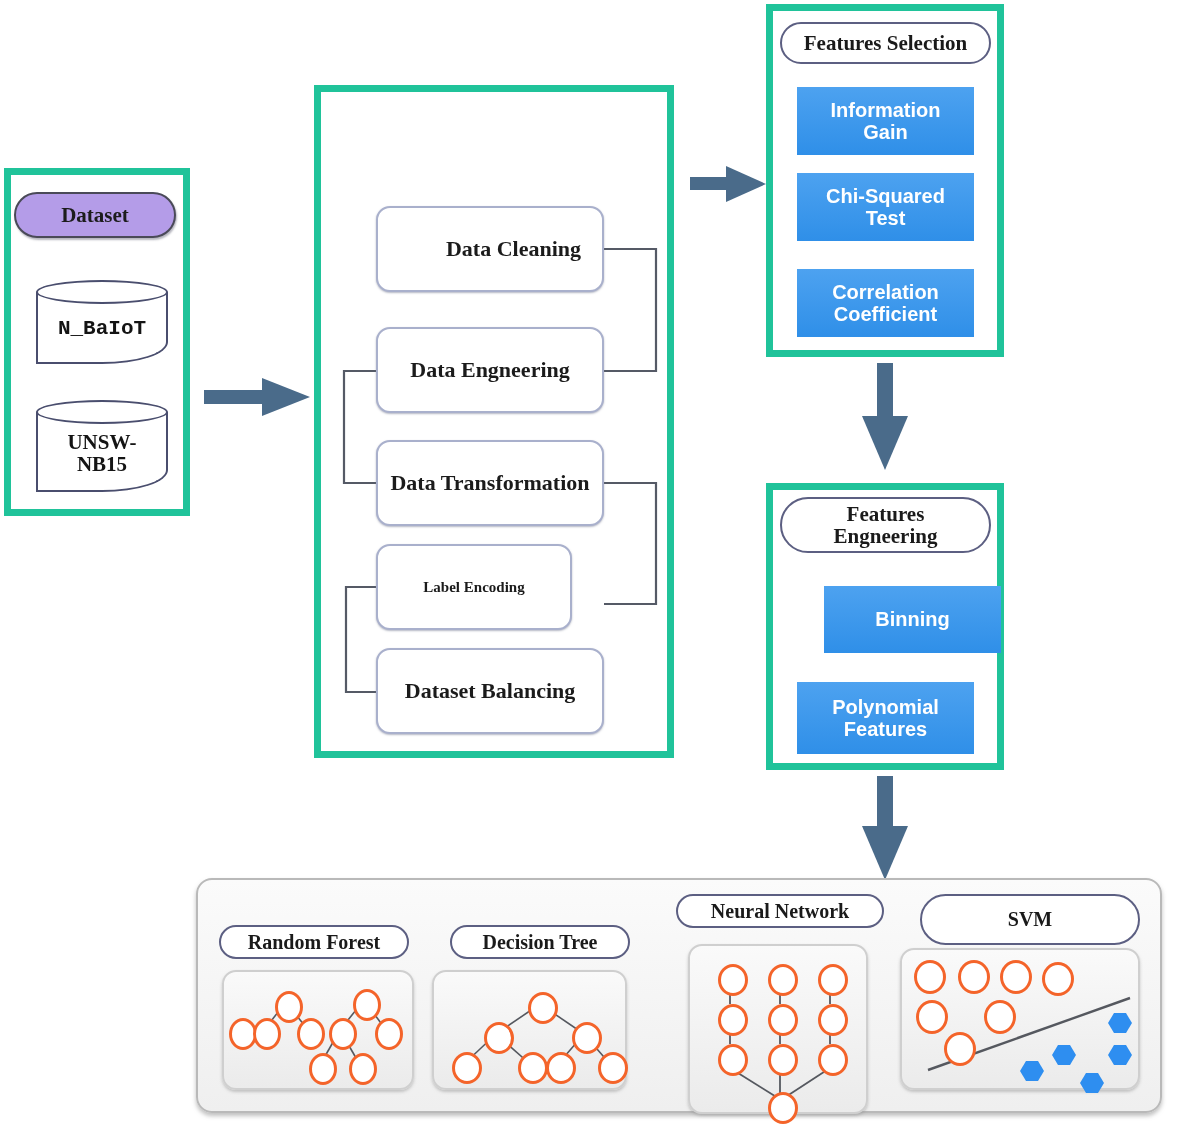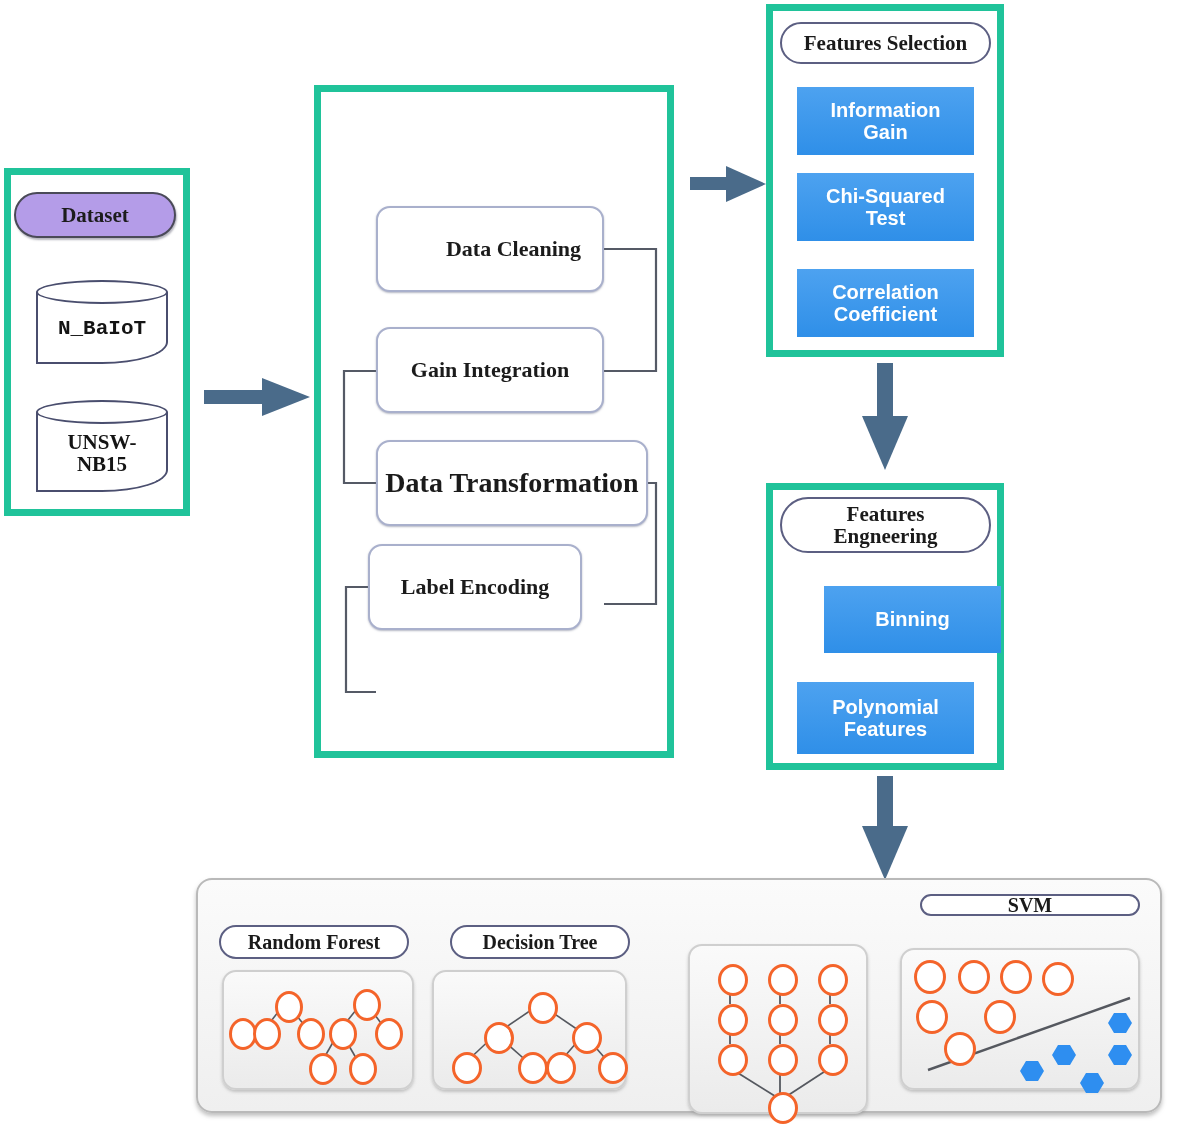--- a/index.html
+++ b/index.html
@@ -110,27 +110,30 @@
       <path d="M376 371 L344 371 L344 483 L376 483"></path>
 
       <path d="M376 587 L346 587 L346 692 L376 692"></path>
     </g>
   </svg>
 
   <div class="abs step-box" style="left:376px;top:206px;width:228px;height:86px;font-size:22px;padding-left:47px;">
     <span>Data Cleaning</span>
   </div>
   <div class="abs step-box" style="left:376px;top:327px;width:228px;height:86px;font-size:22px;">
-    <span>Gain Integration</span>
-  </div>
-  <div class="abs step-box" style="left:376px;top:440px;width:272px;height:86px;font-size:28px;">
+    <span>Data Engneering</span>
+  </div>
+  <div class="abs step-box" style="left:376px;top:440px;width:228px;height:86px;font-size:22px;">
     <span>Data Transformation</span>
   </div>
-  <div class="abs step-box" style="left:368px;top:544px;width:214px;height:86px;font-size:22px;">
+  <div class="abs step-box" style="left:376px;top:544px;width:196px;height:86px;font-size:15px;">
     <span>Label Encoding</span>
+  </div>
+  <div class="abs step-box" style="left:376px;top:648px;width:228px;height:86px;font-size:22px;">
+    <span>Dataset Balancing</span>
   </div>
 
   <svg width="1182" height="1125">
     <g fill="#4a6b8a">
       <rect x="690" y="177" width="44" height="13"></rect>
       <polygon points="726,166 766,184 726,202"></polygon>
     </g>
   </svg>
 
   <div class="abs teal-panel" style="left:766px;top:4px;width:238px;height:353px;">
@@ -223,20 +226,23 @@
     </svg>
     <div class="node" style="left:94px;top:20px;width:24px;height:26px;"></div>
     <div class="node" style="left:50px;top:50px;width:24px;height:26px;"></div>
     <div class="node" style="left:138px;top:50px;width:24px;height:26px;"></div>
     <div class="node" style="left:18px;top:80px;width:24px;height:26px;"></div>
     <div class="node" style="left:84px;top:80px;width:24px;height:26px;"></div>
     <div class="node" style="left:112px;top:80px;width:24px;height:26px;"></div>
     <div class="node" style="left:164px;top:80px;width:24px;height:26px;"></div>
   </div>
 
+  <div class="abs pill-white" style="left:676px;top:894px;width:208px;height:34px;font-size:20px;">
+    <span>Neural Network</span>
+  </div>
   <div class="abs ml-sub" style="left:688px;top:944px;width:180px;height:170px;">
     <svg width="180" height="170">
       <g stroke="#55585f" stroke-width="1.8">
         <line x1="40" y1="42" x2="40" y2="58"></line>
         <line x1="90" y1="42" x2="90" y2="58"></line>
         <line x1="140" y1="42" x2="140" y2="58"></line>
         <line x1="40" y1="82" x2="40" y2="98"></line>
         <line x1="90" y1="82" x2="90" y2="98"></line>
         <line x1="140" y1="82" x2="140" y2="98"></line>
         <line x1="40" y1="122" x2="88" y2="152"></line>
@@ -249,21 +255,21 @@
     <div class="node" style="left:128px;top:18px;width:24px;height:26px;"></div>
     <div class="node" style="left:28px;top:58px;width:24px;height:26px;"></div>
     <div class="node" style="left:78px;top:58px;width:24px;height:26px;"></div>
     <div class="node" style="left:128px;top:58px;width:24px;height:26px;"></div>
     <div class="node" style="left:28px;top:98px;width:24px;height:26px;"></div>
     <div class="node" style="left:78px;top:98px;width:24px;height:26px;"></div>
     <div class="node" style="left:128px;top:98px;width:24px;height:26px;"></div>
     <div class="node" style="left:78px;top:146px;width:24px;height:26px;"></div>
   </div>
 
-  <div class="abs pill-white" style="left:920px;top:894px;width:220px;height:22px;font-size:20px;">
+  <div class="abs pill-white" style="left:920px;top:894px;width:220px;height:51px;font-size:20px;">
     <span>SVM</span>
   </div>
   <div class="abs ml-sub" style="left:900px;top:948px;width:240px;height:142px;">
     <svg width="240" height="142">
       <line x1="26" y1="120" x2="228" y2="48" stroke="#55585f" stroke-width="2.4"></line>
     </svg>
     <div class="node" style="left:12px;top:10px;width:26px;height:28px;"></div>
     <div class="node" style="left:56px;top:10px;width:26px;height:28px;"></div>
     <div class="node" style="left:98px;top:10px;width:26px;height:28px;"></div>
     <div class="node" style="left:140px;top:12px;width:26px;height:28px;"></div>

